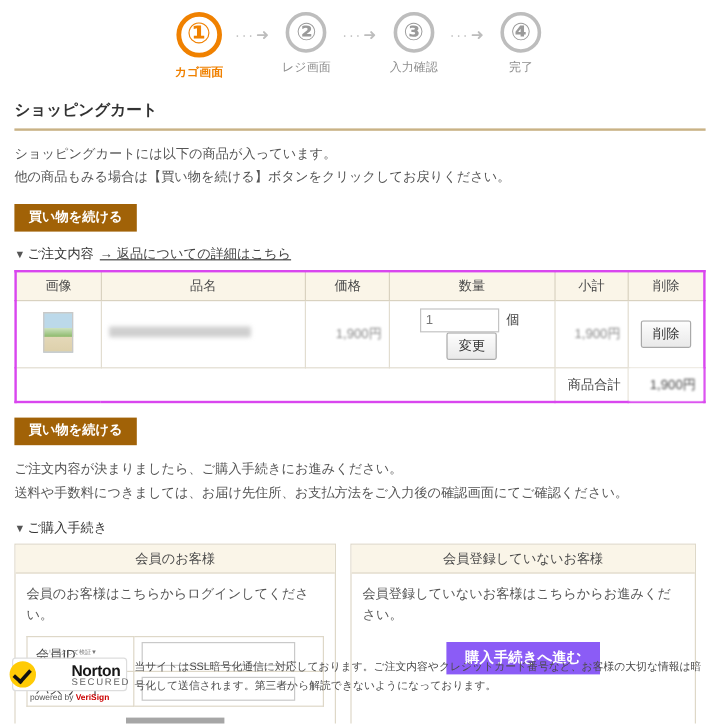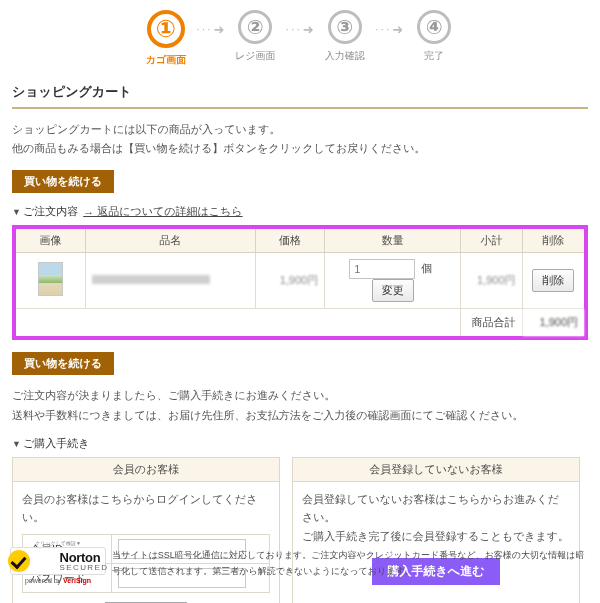--- a/index.html
+++ b/index.html
@@ -140,21 +140,21 @@
     text-decoration: underline;
     margin-left: 5px;
     cursor: pointer;
   }
 
   
   .cart-wrap { margin: 6px 12px 0 12px; }
   table.cart {
     width: 100%;
     border-collapse: collapse;
-    border: 4px solid #d946ef;
+    border: 2px solid #d946ef;
     font-size: 11px;
     background: #ffffff;
   }
   table.cart th {
     background: #faf5e8;
     border: 1px solid #d9d2c0;
     font-weight: normal;
     color: #4a4a4a;
     padding: 4px 2px;
     text-align: center;
@@ -464,21 +464,20 @@
       </div>
 
     </div>
   </div>
 
   <div class="panel panel-right">
     <div class="panel-head">会員登録していないお客様</div>
     <div class="panel-body">
       <div class="panel-note">
         <div>会員登録していないお客様はこちらからお進みください。</div>
-        <div>ご購入手続き完了後に会員登録することもできます。</div>
       </div>
       <div class="cta-row">
         <button class="btn-cta">購入手続きへ進む</button>
       </div>
     </div>
   </div>
 
 </div>
 
 <div class="footer">

